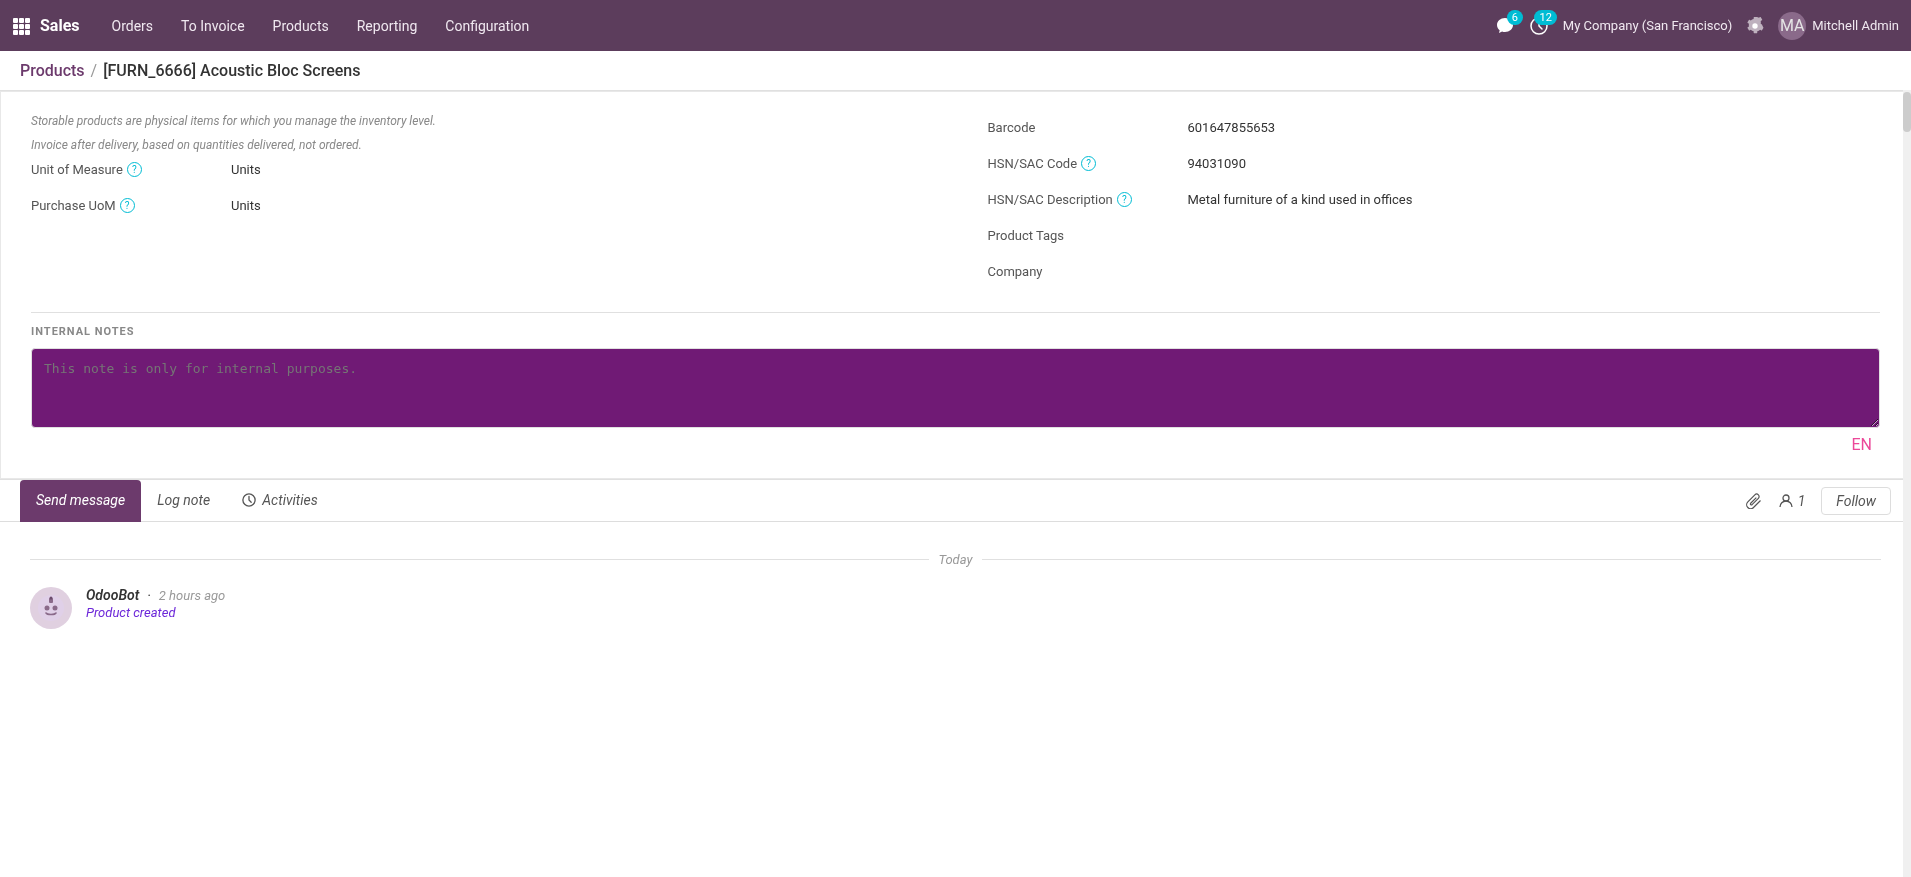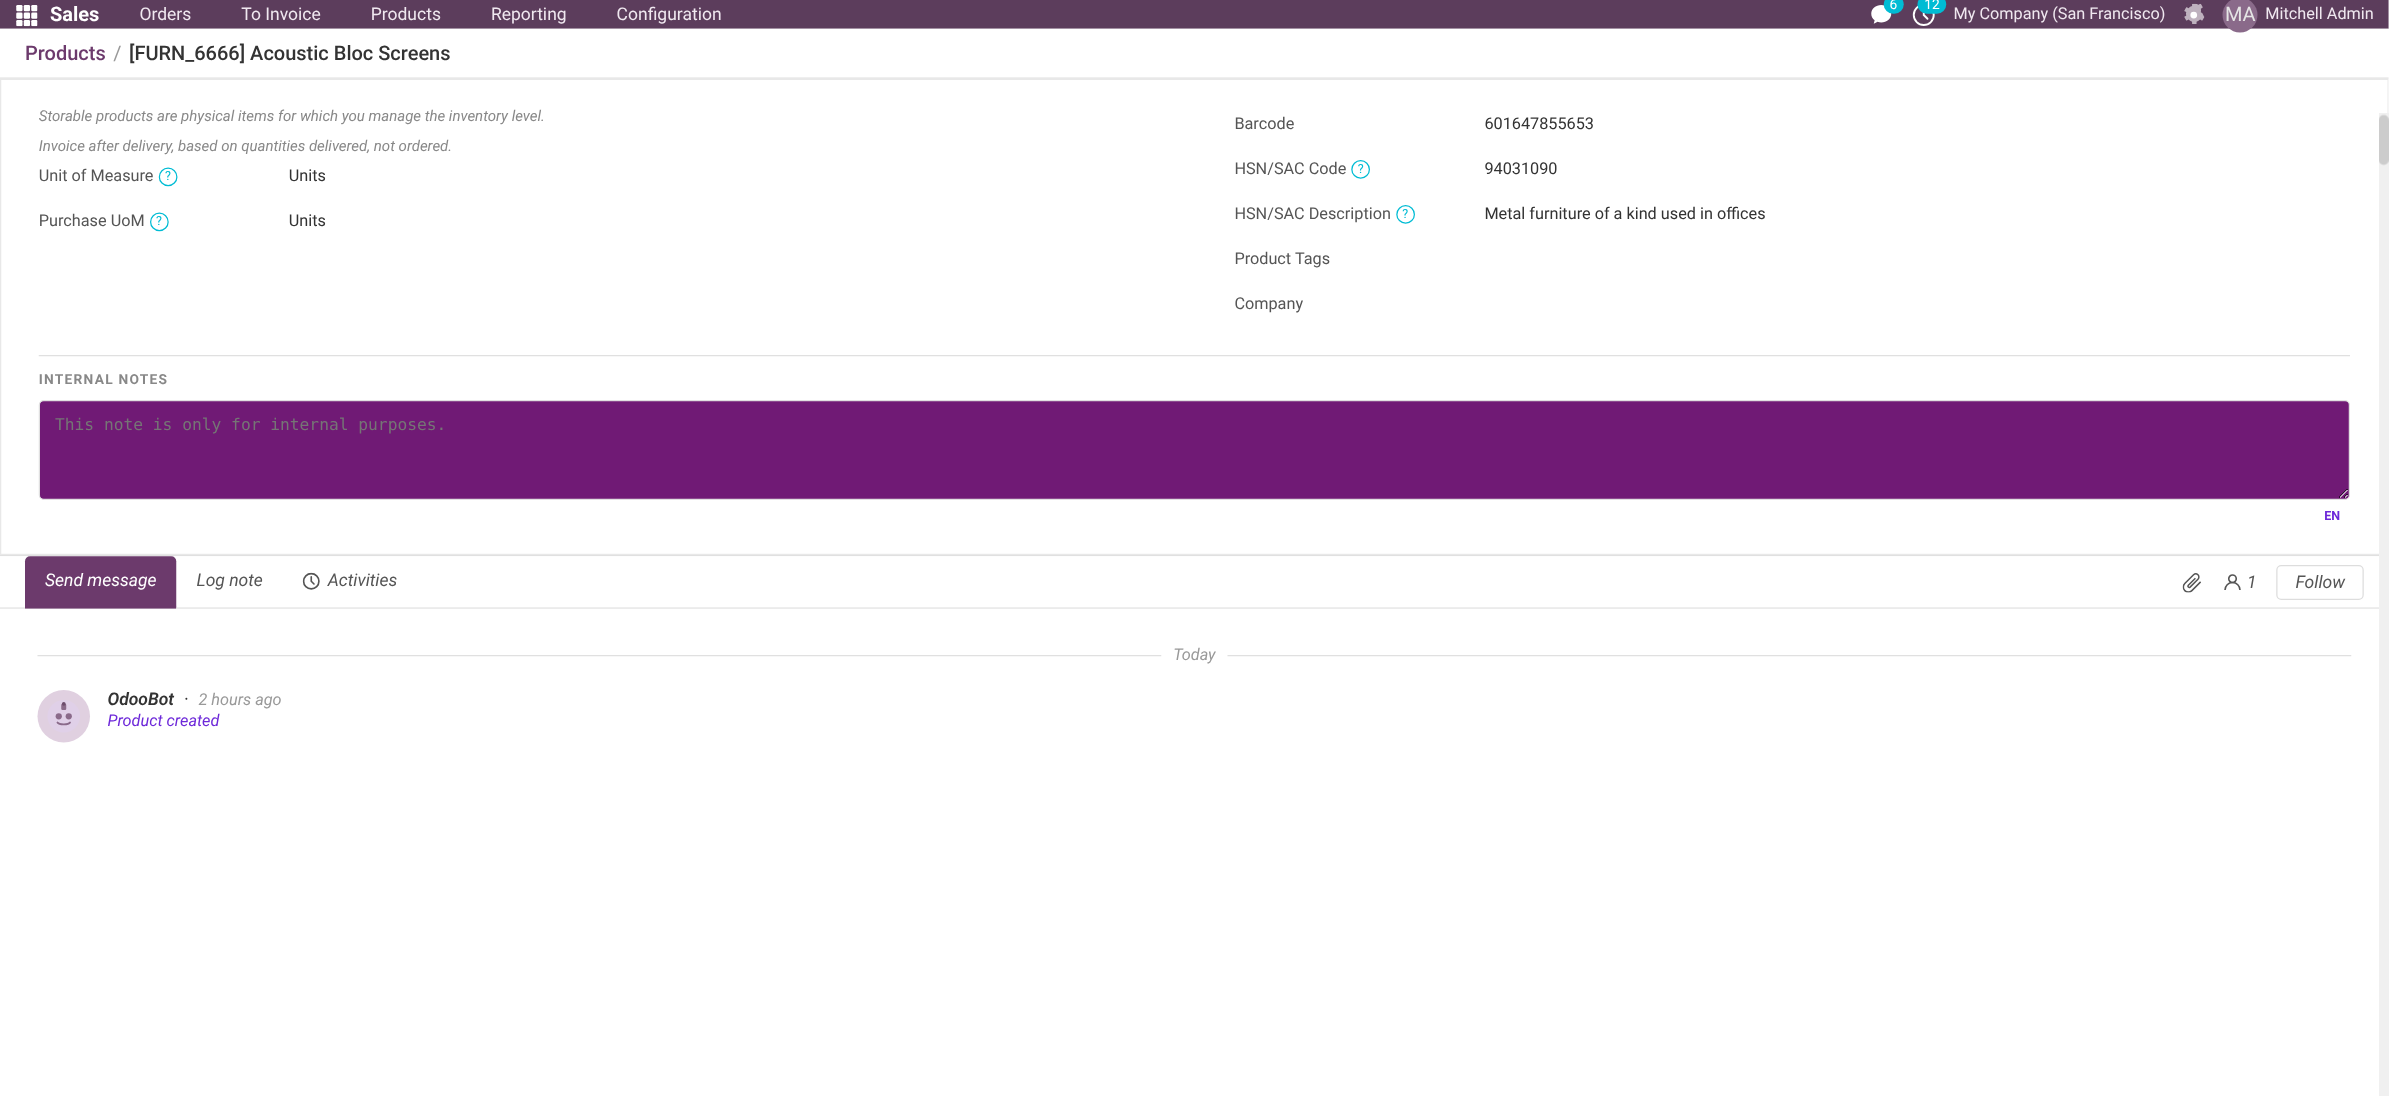--- a/index.html
+++ b/index.html
@@ -4,38 +4,38 @@
   <style>
     * { box-sizing: border-box; margin: 0; padding: 0; }
     body { font-family: -apple-system, BlinkMacSystemFont, 'Segoe UI', Roboto, sans-serif; font-size: 14px; color: #333; background: #fff; }
 
     
     .topnav {
       background: #5c3d5c;
       display: flex;
       align-items: center;
       padding: 0 12px;
-      height: 23px;
+      height: 51px;
       color: #fff;
     }
     .topnav-apps {
       margin-right: 10px;
       cursor: pointer;
       display: flex;
       align-items: center;
     }
     .topnav-brand {
       font-weight: 700;
       font-size: 16px;
       margin-right: 20px;
       color: #fff;
     }
     .topnav-menu {
       display: flex;
-      gap: 16px;
+      gap: 4px;
       flex: 1;
     }
     .topnav-menu-item {
       color: #f0e8f0;
       padding: 6px 12px;
       cursor: pointer;
       border-radius: 4px;
       font-size: 14px;
       white-space: nowrap;
     }
@@ -217,23 +217,23 @@
       min-height: 80px;
       color: #aaa;
       font-size: 13px;
       resize: vertical;
       background: #701a75;
     }
     .notes-footer {
       display: flex;
       justify-content: flex-end;
       padding: 4px 8px;
-      color: #6d28d9;
-      font-size: 10px;
-      font-weight: 700;
+      color: #ec4899;
+      font-size: 16px;
+      font-weight: 400;
     }
 
     
     .chatter-tabs {
       display: flex;
       align-items: center;
       border-bottom: 1px solid #ddd;
       padding: 0 20px;
       background: #fff;
       margin-top: 0;

